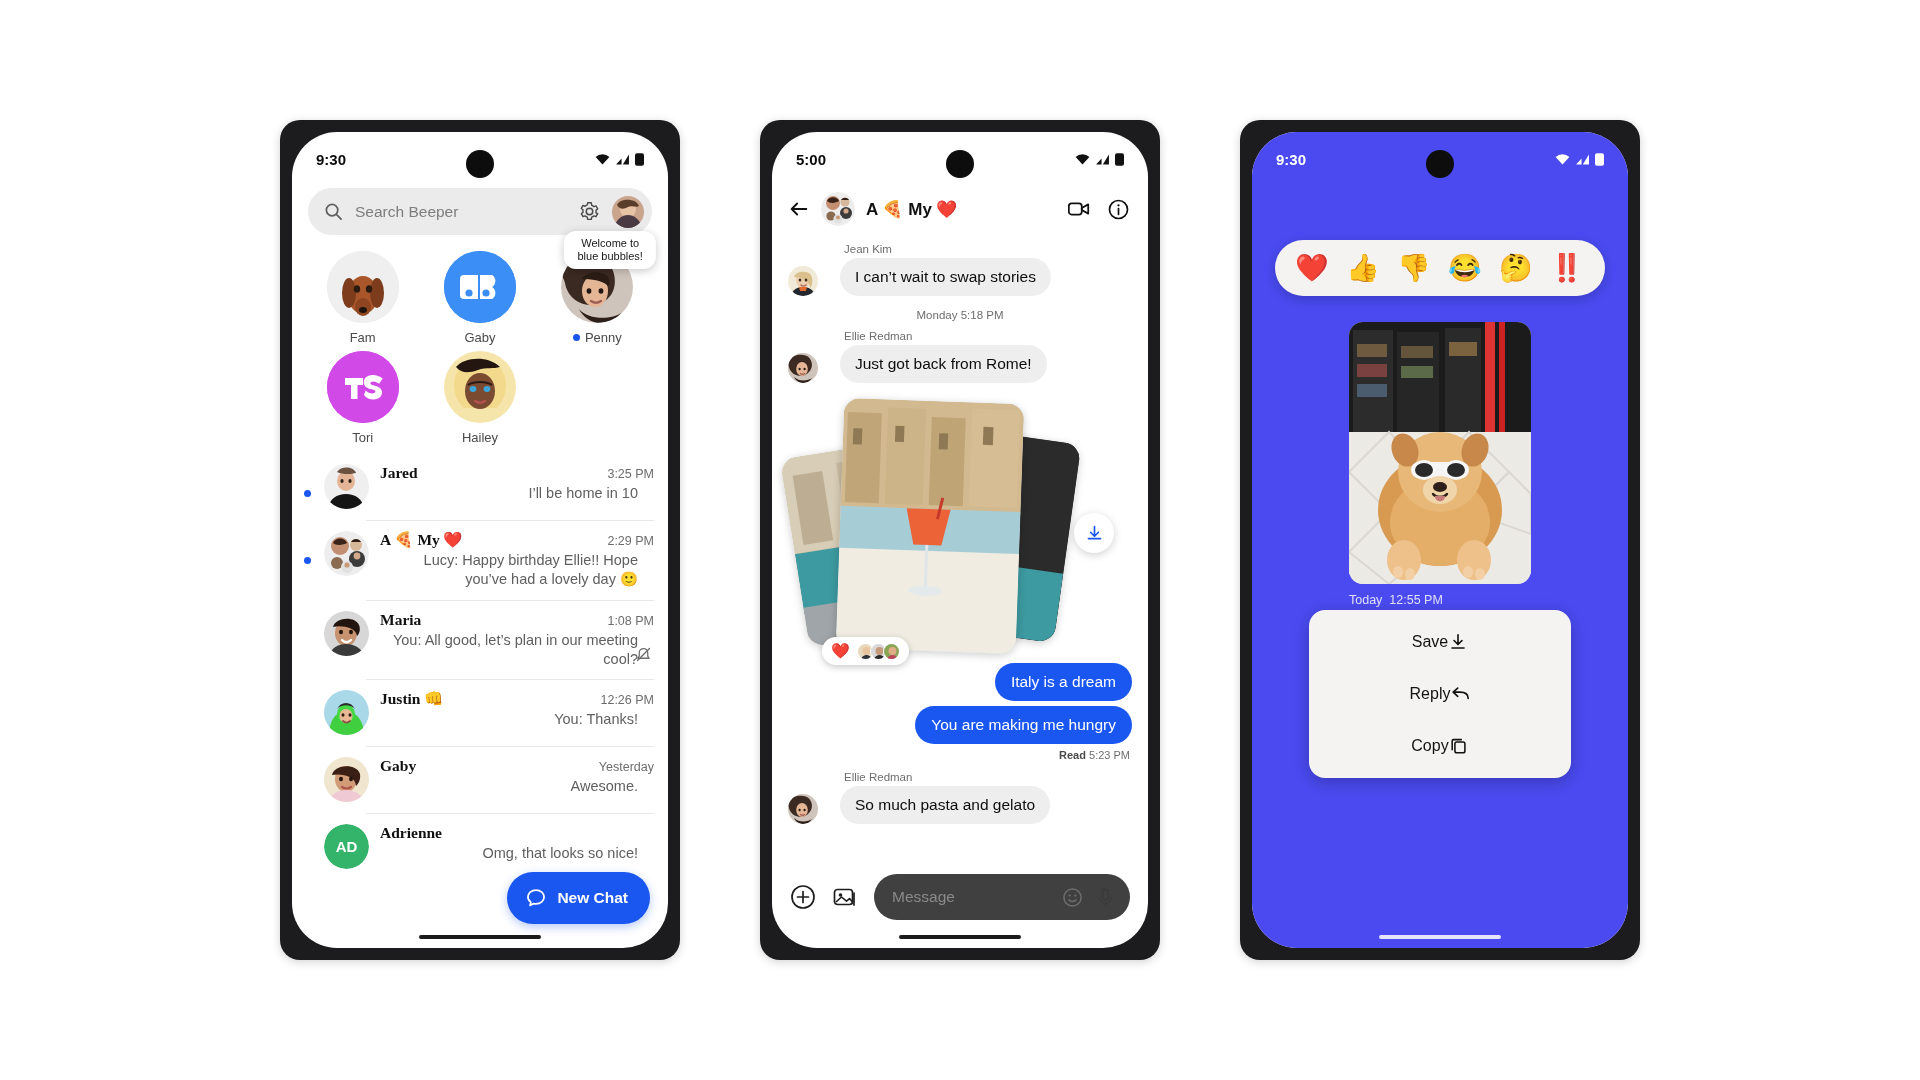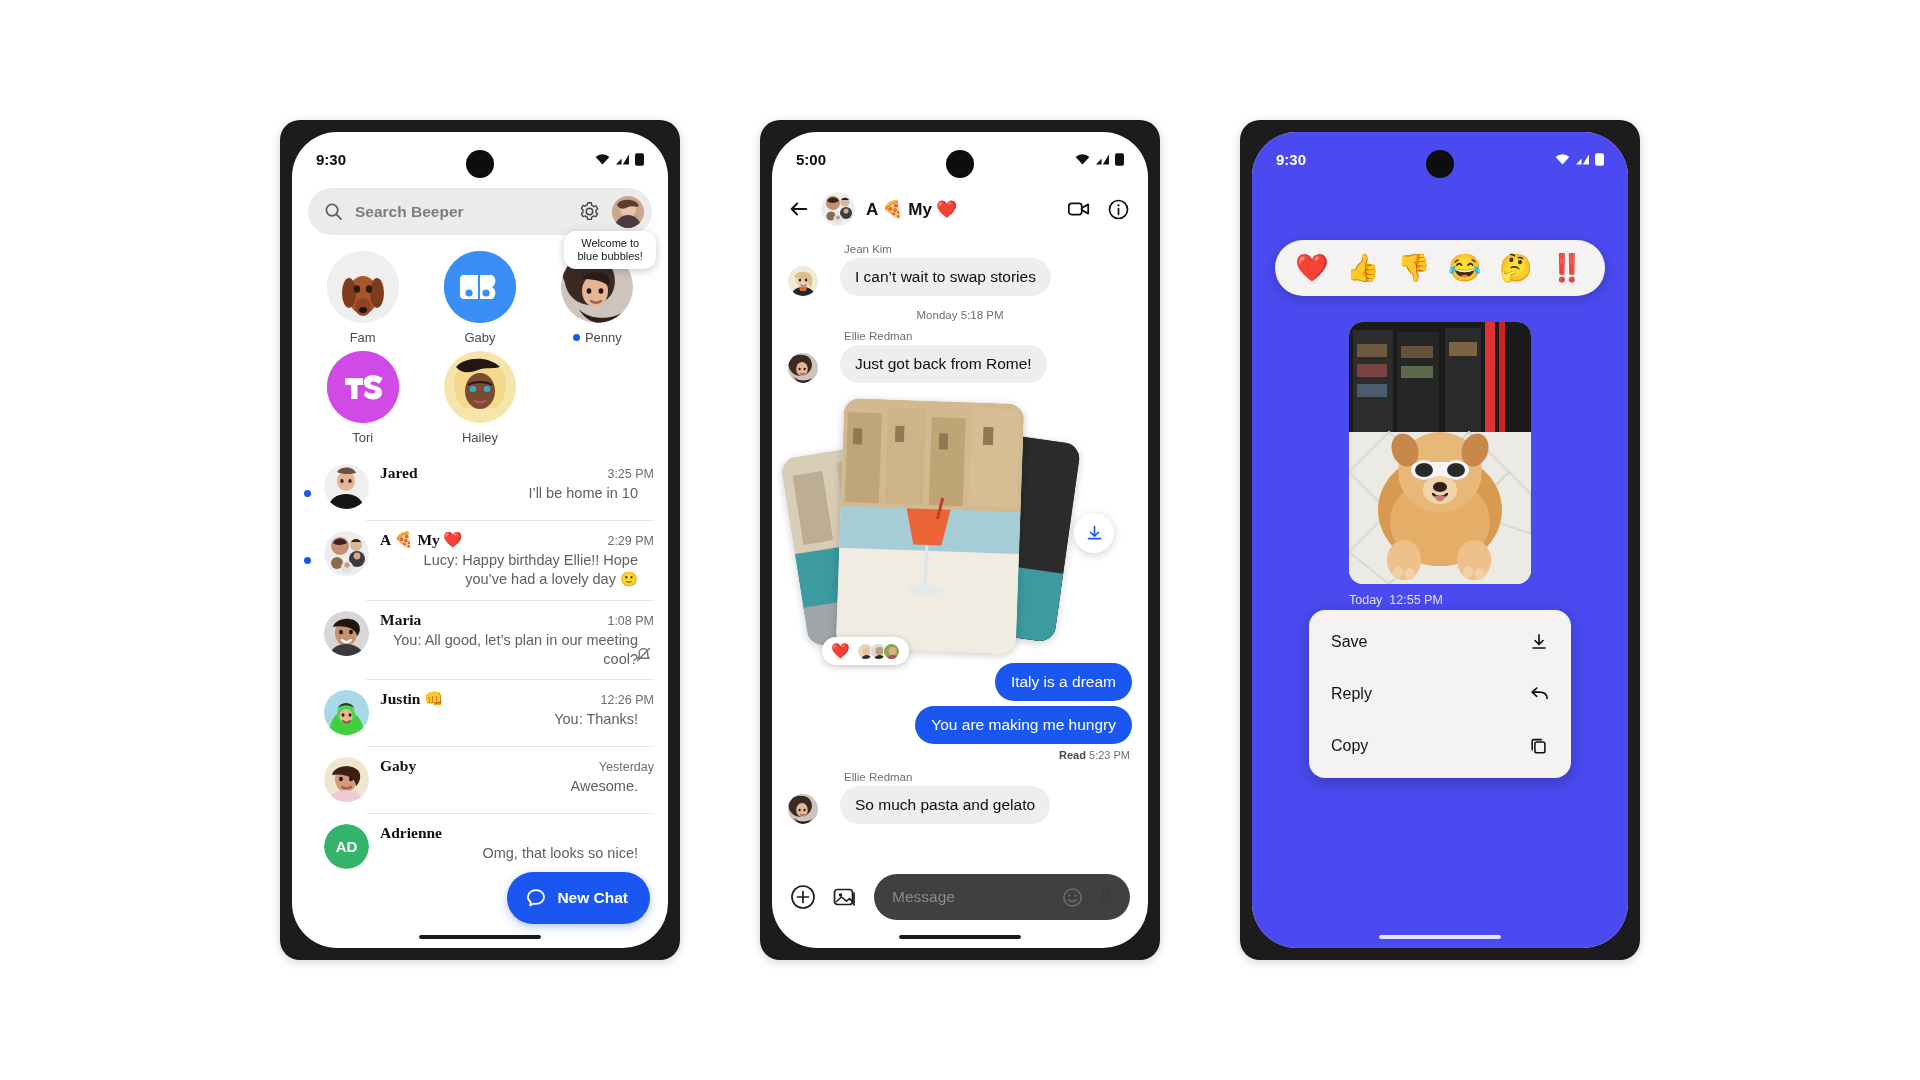--- a/index.html
+++ b/index.html
@@ -78,21 +78,20 @@
     background: #ebebeb;
     border-radius: 26px;
     display: flex; align-items: center;
     padding: 0 8px 0 16px;
     gap: 12px;
   }
   .searchbar .ph {
     flex: 1;
     color: #7d7d7d;
     font-size: 15.5px;
-    font-weight: bold;
   }
   .av-small { width: 32px; height: 32px; border-radius: 50%; overflow: hidden; flex:0 0 auto; }
 
   .pingrid {
     display: grid;
     grid-template-columns: repeat(3, 1fr);
     row-gap: 6px;
     padding: 16px 12px 6px;
   }
   .pin { text-align: center; position: relative; }
@@ -249,21 +248,21 @@
   .ctxmenu {
     position: absolute; top: 478px; left: 50%;
     transform: translateX(-50%);
     width: 262px;
     background: #f4f3f1; border-radius: 16px;
     padding: 6px 0;
     box-shadow: 0 4px 16px rgba(0,0,0,.24);
     z-index: 22;
   }
   .ctxitem {
-    display: flex; align-items: center; justify-content: space-between;
+    display: flex; align-items: center; justify-content: center;
     padding: 16px 22px; font-size: 16px; color: #131313;
   }
 </style>
 </head>
 <body>
 
 <div class="stage">
 
   <div class="phone">
     <div class="screen">

